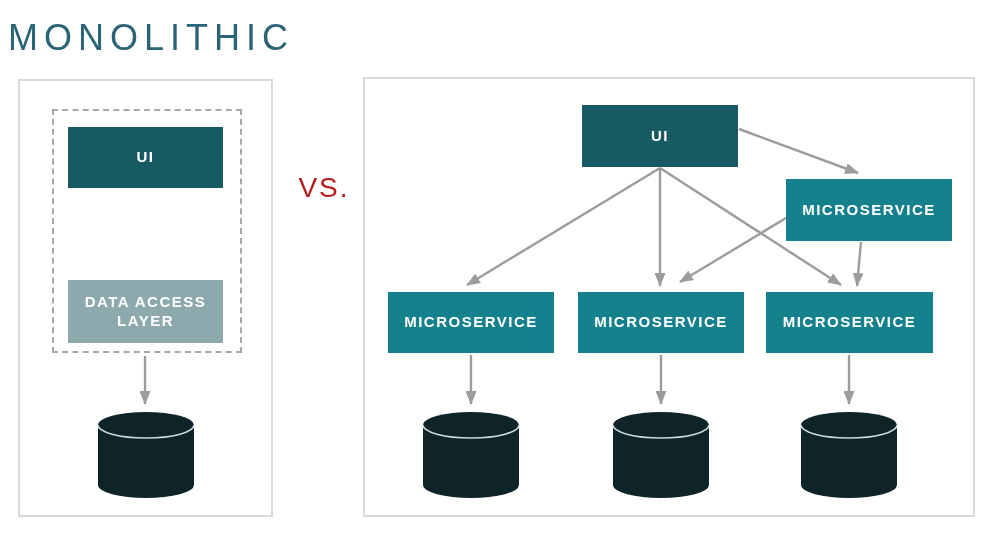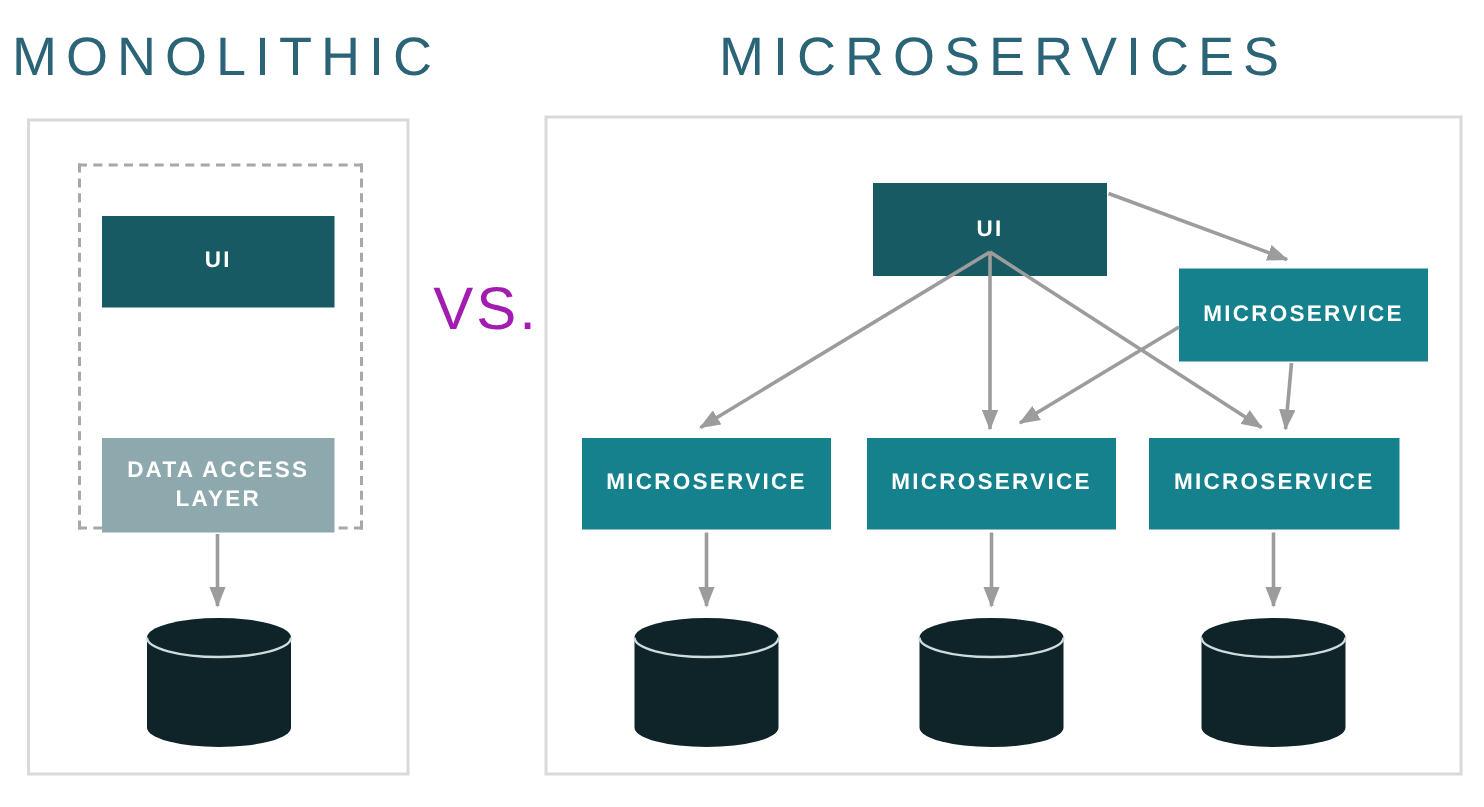--- a/index.html
+++ b/index.html
@@ -29,59 +29,59 @@
     letter-spacing: 6px;
     color: #2a6476;
     white-space: nowrap;
   }
   #title-mono  { left: 8px;   width: 275px; }
   #title-micro { left: 363px; width: 612px; }
 
   #vs-label {
     position: absolute;
     left: 282px;
-    top: 184px;
+    top: 172px;
     width: 84px;
     text-align: center;
-    font-size: 40px;
+    font-size: 28px;
     font-weight: 300;
     letter-spacing: 2px;
-    color: #a21caf;
+    color: #b91c1c;
   }
 
   .node {
     position: absolute;
     display: flex;
     align-items: center;
     justify-content: center;
     color: #ffffff;
     font-weight: bold;
     font-size: 15px;
     letter-spacing: 1.5px;
     text-align: center;
     line-height: 1.25;
     white-space: pre-line;
     box-sizing: border-box;
   }
-  .dark-teal  { background: #175a64; margin-top: 17px; }
+  .dark-teal  { background: #175a64; }
   .teal       { background: #15818d; }
   .gray-teal  { background: #8da9ae; }
 
   #dashed-boundary {
     position: absolute;
     left: 52px; top: 109px;
     width: 190px; height: 244px;
     border: 2px dashed #a8a8a8;
     box-sizing: border-box;
   }
 
   
   #mono-ui  { left: 68px; top: 127px; width: 155px; height: 61px; }
   #mono-bl  { left: 68px; top: 200px; width: 155px; height: 62px; }
-  #mono-dal { left: 68px; top: 292px; width: 155px; height: 63px; }
+  #mono-dal { left: 68px; top: 280px; width: 155px; height: 63px; }
 
   
   #micro-ui      { left: 582px; top: 105px; width: 156px; height: 62px; }
   #micro-gateway { left: 786px; top: 179px; width: 166px; height: 62px; }
   #micro-s1      { left: 388px; top: 292px; width: 166px; height: 61px; }
   #micro-s2      { left: 578px; top: 292px; width: 166px; height: 61px; }
   #micro-s3      { left: 766px; top: 292px; width: 167px; height: 61px; }
 
   #overlay {
     position: absolute;
@@ -89,21 +89,20 @@
     width: 989px; height: 538px;
     pointer-events: none;
   }
 </style>
 </head>
 <body>
 
 <div id="canvas">
 
   <div class="diagram-title" id="title-mono">MONOLITHIC</div>
-  <div class="diagram-title" id="title-micro">MICROSERVICES</div>
   <div id="vs-label">VS.</div>
 
   <div class="panel" id="panel-mono"></div>
   <div class="panel" id="panel-micro"></div>
 
   <div id="dashed-boundary"></div>
 
   <div class="node dark-teal" id="mono-ui">UI</div>
   <div class="node gray-teal" id="mono-dal">DATA ACCESS
 LAYER</div>

